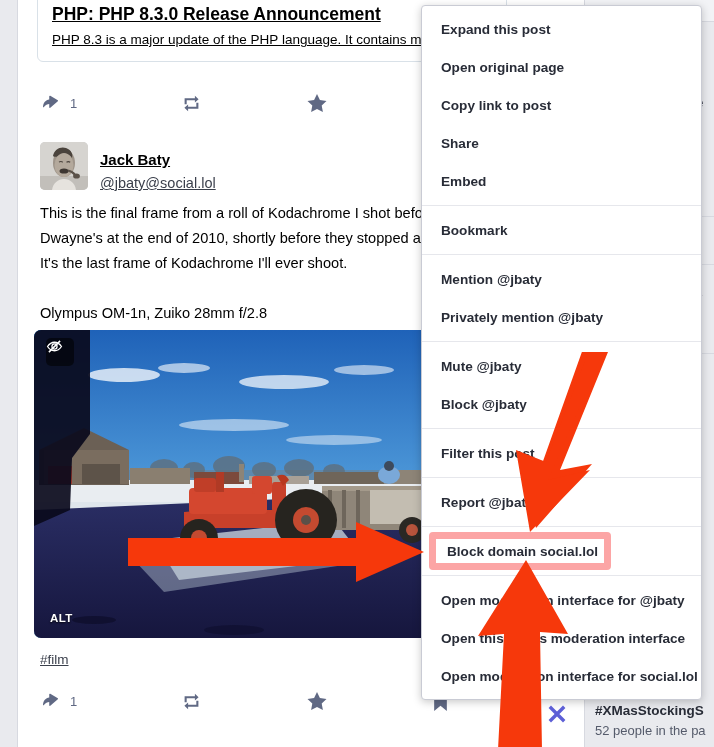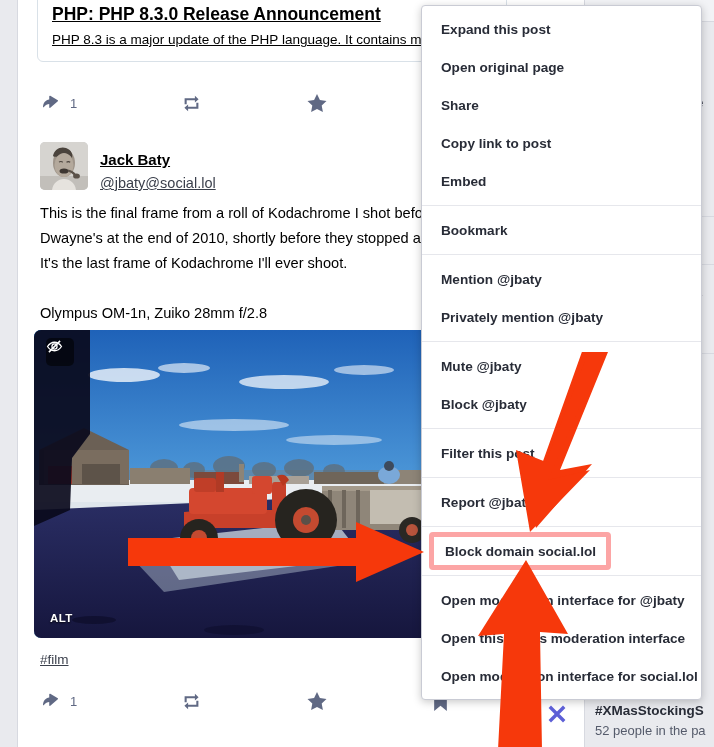--- a/index.html
+++ b/index.html
@@ -212,21 +212,21 @@
     color: #282c37;
     white-space: nowrap;
     background: #fff;
   }
   .menu-sep {
     height: 0;
     border-top: 1px solid #e6e7ec;
     margin: 5px 0 5px 0;
   }
   .menu-item.highlighted {
-    border: 5px solid #fca5a5;
+    border: 7px solid #fca5a5;
     border-radius: 4px;
     margin: 0 90px 0 7px;
     padding-left: 11px;
     height: 38px;
   }
 
   
   .ann { position: absolute; z-index: 60; pointer-events: none; }
   #arrow-left  { left: 128px; top: 520px; }
   #arrow-ne    { left: 490px; top: 352px; }
@@ -475,22 +475,22 @@
   <div class="close-x">
     <svg width="18" height="18" viewBox="0 0 18 18">
       <path d="M3 3 L15 15 M15 3 L3 15" stroke="#5d5fd6" stroke-width="3.4" stroke-linecap="square"></path>
     </svg>
   </div>
 
   <div class="dropdown">
 
     <div class="menu-item">Expand this post</div>
     <div class="menu-item">Open original page</div>
+    <div class="menu-item">Copy link to post</div>
     <div class="menu-item">Share</div>
-    <div class="menu-item">Copy link to post</div>
     <div class="menu-item">Embed</div>
 
     <div class="menu-sep"></div>
     <div class="menu-item">Bookmark</div>
 
     <div class="menu-sep"></div>
     <div class="menu-item">Mention @jbaty</div>
     <div class="menu-item">Privately mention @jbaty</div>
 
     <div class="menu-sep"></div>

